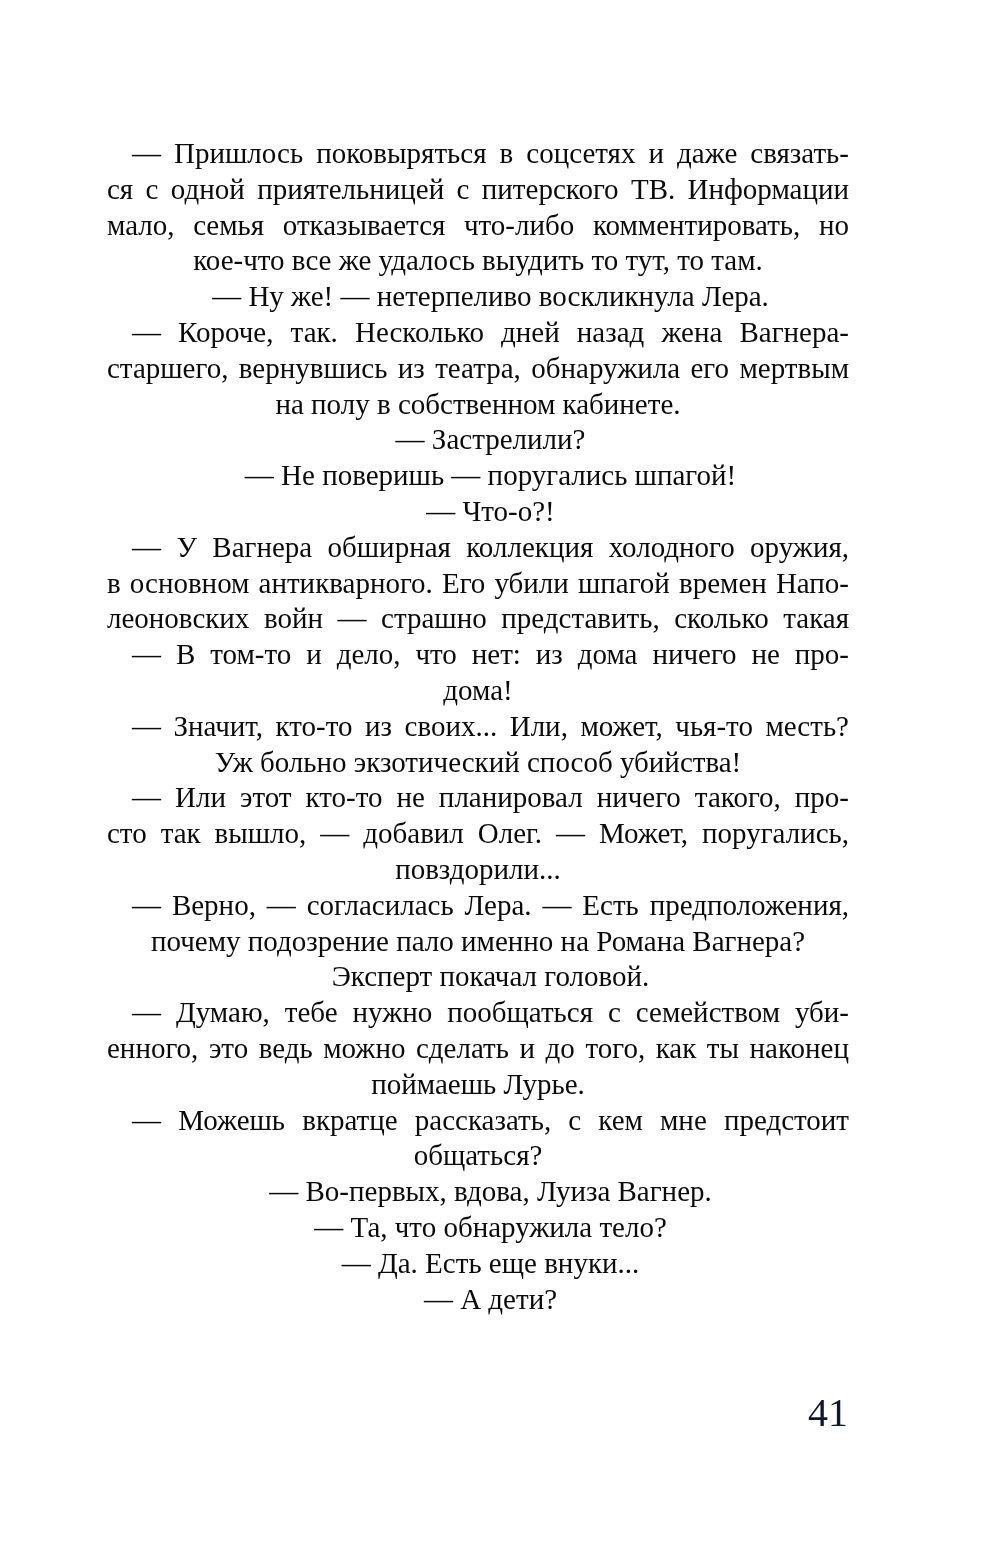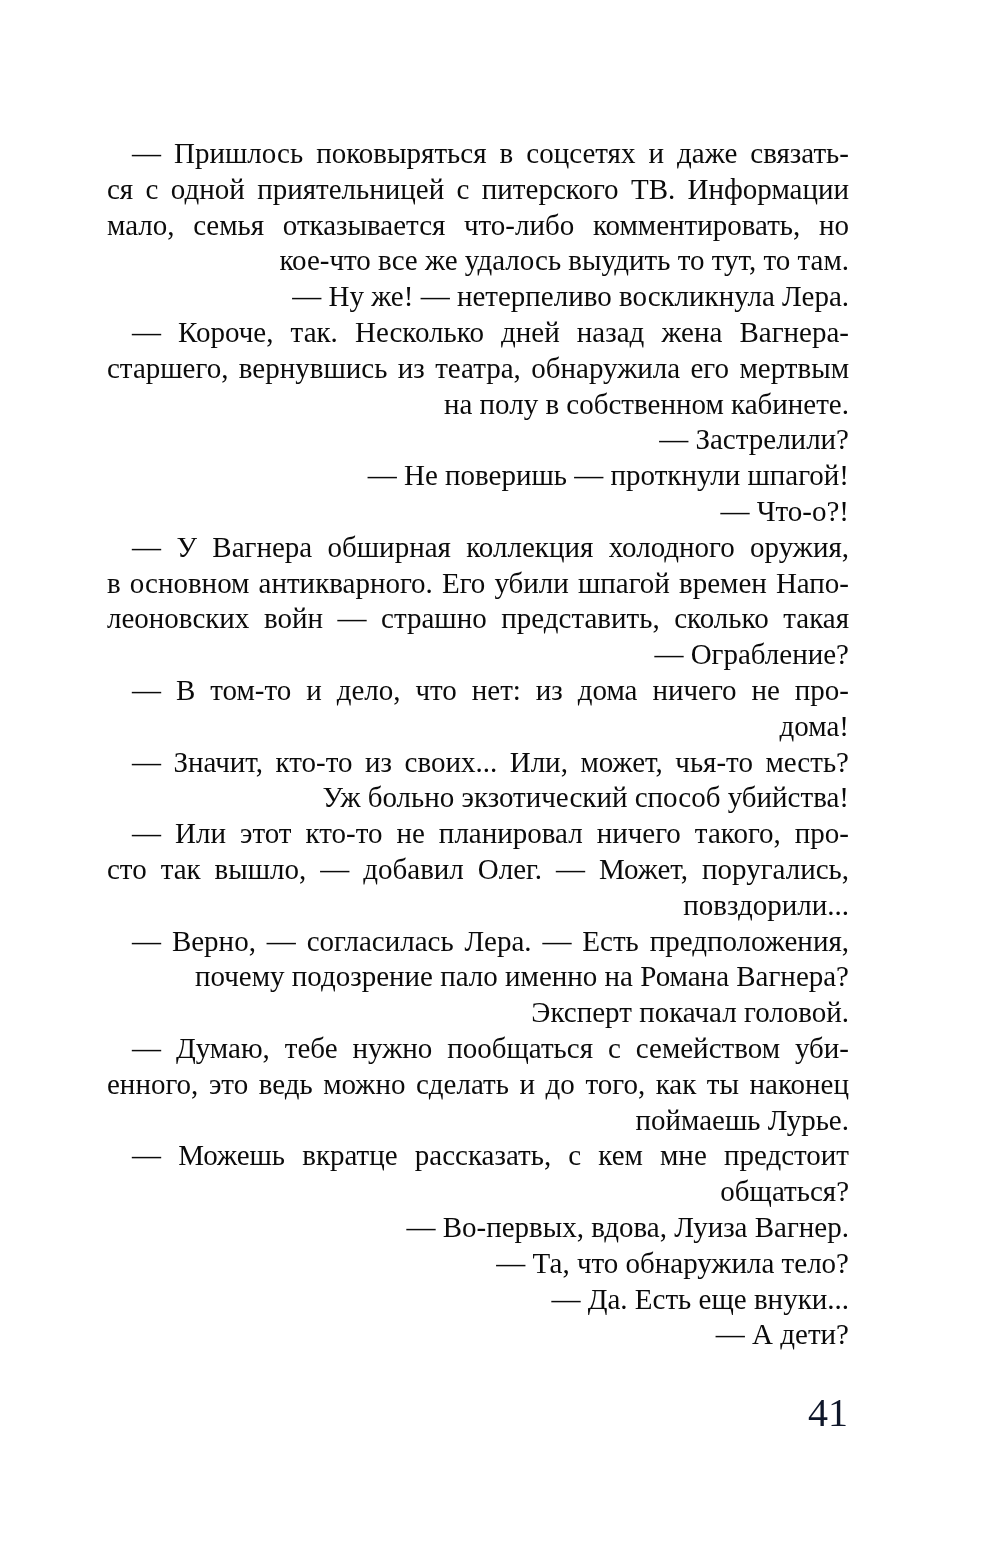--- a/index.html
+++ b/index.html
@@ -19,21 +19,21 @@
   }
   .text-block {
     position: absolute;
     left: 107px;
     top: 136px;
     width: 742px;
     font-size: 29px;
     line-height: 35.8px;
   }
   .line {
-    text-align: right;
+    text-align: center;
     white-space: normal;
     overflow: hidden;
     height: 35.8px;
   }
   .line.just {
     text-align: justify;
     -moz-text-align-last: justify;
     text-align-last: justify;
   }
   .line.first {
@@ -55,26 +55,25 @@
   <div class="text-block" id="text-block">
       <div class="line first just">— Пришлось поковыряться в соцсетях и даже связать-</div>
       <div class="line just">ся с одной приятельницей с питерского ТВ. Информации</div>
       <div class="line just">мало, семья отказывается что-либо комментировать, но</div>
       <div class="line">кое-что все же удалось выудить то тут, то там.</div>
       <div class="line first">— Ну же! — нетерпеливо воскликнула Лера.</div>
       <div class="line first just">— Короче, так. Несколько дней назад жена Вагнера-</div>
       <div class="line just">старшего, вернувшись из театра, обнаружила его мертвым</div>
       <div class="line">на полу в собственном кабинете.</div>
       <div class="line first">— Застрелили?</div>
-      <div class="line first">— Не поверишь — проткнули шпагой!</div>
+      <div class="line first">— Не поверишь — поругались шпагой!</div>
       <div class="line first">— Что-о?!</div>
       <div class="line first just">— У Вагнера обширная коллекция холодного оружия,</div>
       <div class="line just">в основном антикварного. Его убили шпагой времен Напо-</div>
       <div class="line just">леоновских войн — страшно представить, сколько такая</div>
-      <div class="line first">— Ограбление?</div>
       <div class="line first just">— В том-то и дело, что нет: из дома ничего не про-</div>
       <div class="line">дома!</div>
       <div class="line first just">— Значит, кто-то из своих... Или, может, чья-то месть?</div>
       <div class="line">Уж больно экзотический способ убийства!</div>
       <div class="line first just">— Или этот кто-то не планировал ничего такого, про-</div>
       <div class="line just">сто так вышло, — добавил Олег. — Может, поругались,</div>
       <div class="line">повздорили...</div>
       <div class="line first just">— Верно, — согласилась Лера. — Есть предположения,</div>
       <div class="line">почему подозрение пало именно на Романа Вагнера?</div>
       <div class="line first">Эксперт покачал головой.</div>

